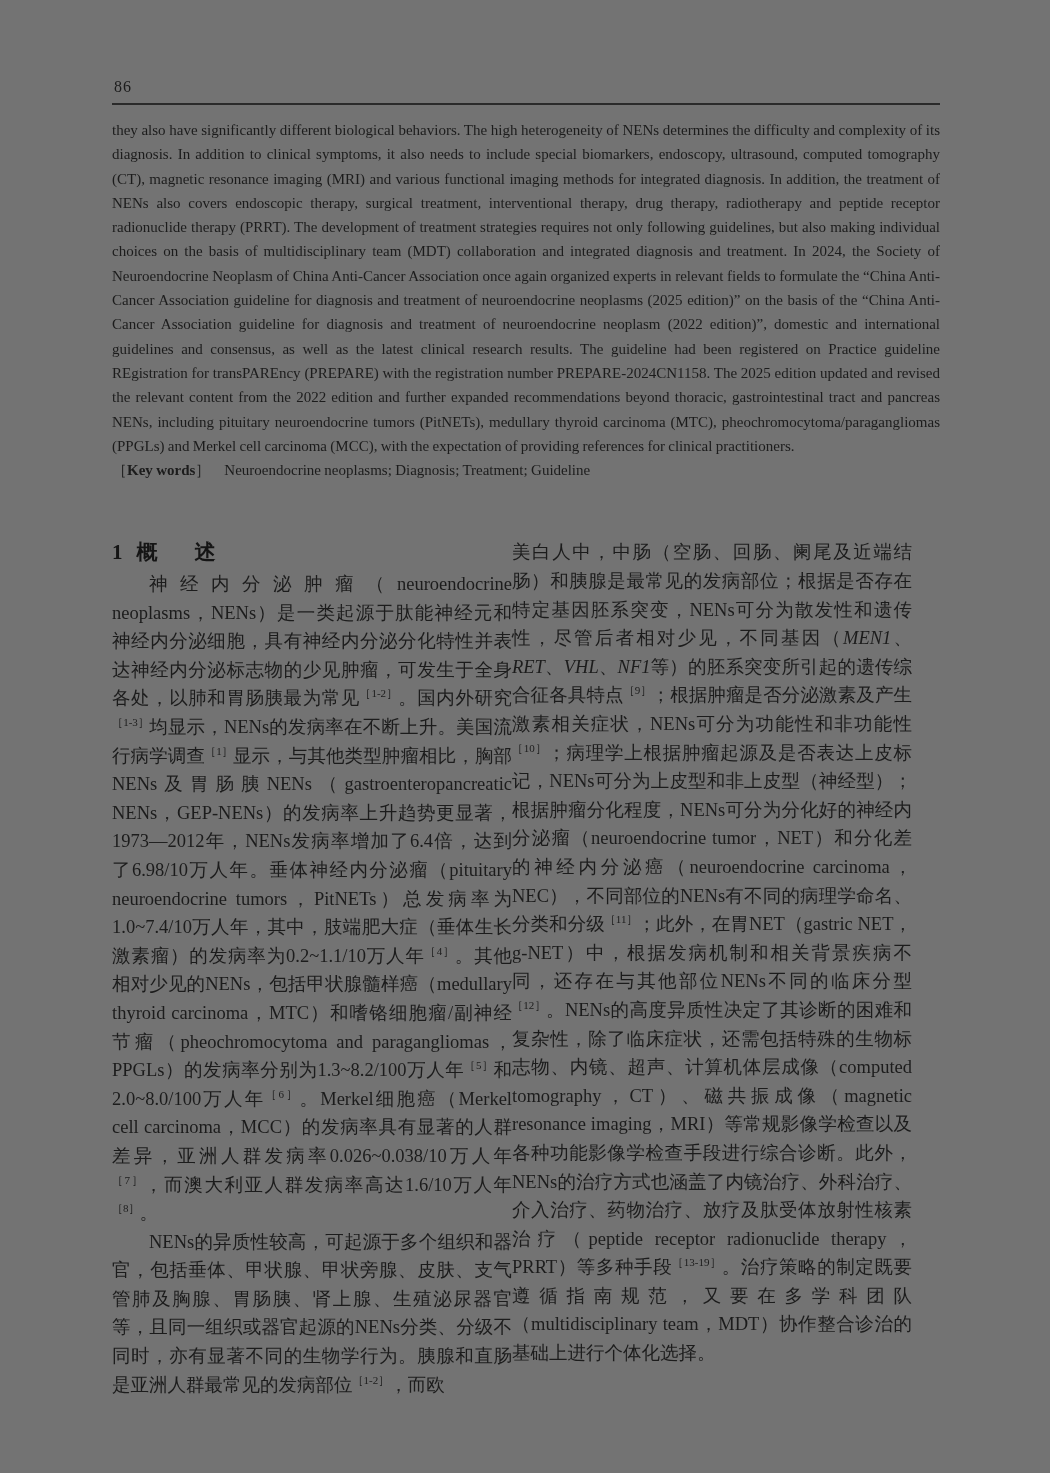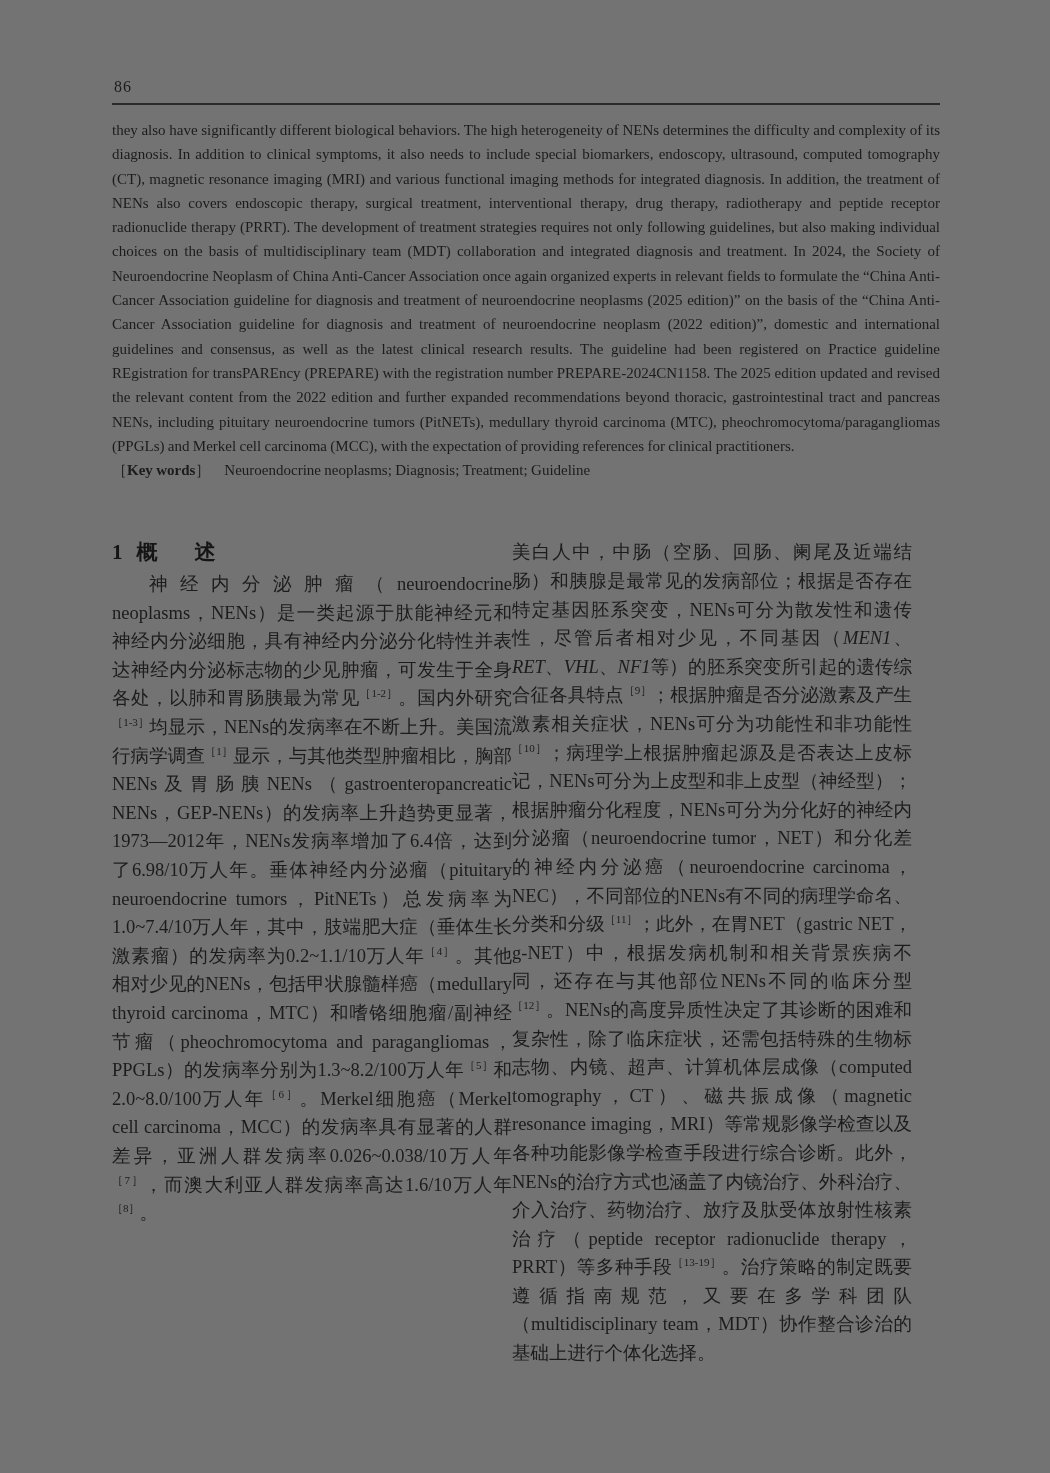--- a/index.html
+++ b/index.html
@@ -82,19 +82,20 @@
       <span>［</span><span class="kw-bold">Key words</span><span>］</span><span class="kw-gap"></span><span>Neuroendocrine neoplasms; Diagnosis; Treatment; Guideline</span>
     </p>
   </section>
 
   <div class="columns">
     <div class="col">
       <h2 class="section">
         <span class="num">1</span><span class="ttl">概　述</span>
       </h2>
       <p class="body indent"><span>神经内分泌肿瘤（neuroendocrine neoplasms，NENs）是一类起源于肽能神经元和神经内分泌细胞，具有神经内分泌分化特性并表达神经内分泌标志物的少见肿瘤，可发生于全身各处，以肺和胃肠胰最为常见</span><sup>［1-2］</sup><span>。国内外研究</span><sup>［1-3］</sup><span>均显示，NENs的发病率在不断上升。美国流行病学调查</span><sup>［1］</sup><span>显示，与其他类型肿瘤相比，胸部NENs及胃肠胰NENs（gastroenteropancreatic NENs，GEP-NENs）的发病率上升趋势更显著，1973—2012年，NENs发病率增加了6.4倍，达到了6.98/10万人年。垂体神经内分泌瘤（pituitary neuroendocrine tumors，PitNETs）总发病率为1.0~7.4/10万人年，其中，肢端肥大症（垂体生长激素瘤）的发病率为0.2~1.1/10万人年</span><sup>［4］</sup><span>。其他相对少见的NENs，包括甲状腺髓样癌（medullary thyroid carcinoma，MTC）和嗜铬细胞瘤/副神经节瘤（pheochromocytoma and paragangliomas，PPGLs）的发病率分别为1.3~8.2/100万人年</span><sup>［5］</sup><span>和2.0~8.0/100万人年</span><sup>［6］</sup><span>。Merkel细胞癌（Merkel cell carcinoma，MCC）的发病率具有显著的人群差异，亚洲人群发病率0.026~0.038/10万人年</span><sup>［7］</sup><span>，而澳大利亚人群发病率高达1.6/10万人年</span><sup>［8］</sup><span>。</span></p>
+      <p class="body indent"><span>NENs的异质性较高，可起源于多个组织和器官，包括垂体、甲状腺、甲状旁腺、皮肤、支气管肺及胸腺、胃肠胰、肾上腺、生殖泌尿器官等，且同一组织或器官起源的NENs分类、分级不同时，亦有显著不同的生物学行为。胰腺和直肠是亚洲人群最常见的发病部位</span><sup>［1-2］</sup><span>，而欧</span></p>
     </div>
     <div class="col">
       <p class="body"><span>美白人中，中肠（空肠、回肠、阑尾及近端结肠）和胰腺是最常见的发病部位；根据是否存在特定基因胚系突变，NENs可分为散发性和遗传性，尽管后者相对少见，不同基因（</span><i>MEN1</i><span>、</span><i>RET</i><span>、</span><i>VHL</i><span>、</span><i>NF1</i><span>等）的胚系突变所引起的遗传综合征各具特点</span><sup>［9］</sup><span>；根据肿瘤是否分泌激素及产生激素相关症状，NENs可分为功能性和非功能性</span><sup>［10］</sup><span>；病理学上根据肿瘤起源及是否表达上皮标记，NENs可分为上皮型和非上皮型（神经型）；根据肿瘤分化程度，NENs可分为分化好的神经内分泌瘤（neuroendocrine tumor，NET）和分化差的神经内分泌癌（neuroendocrine carcinoma，NEC），不同部位的NENs有不同的病理学命名、分类和分级</span><sup>［11］</sup><span>；此外，在胃NET（gastric NET，g-NET）中，根据发病机制和相关背景疾病不同，还存在与其他部位NENs不同的临床分型</span><sup>［12］</sup><span>。NENs的高度异质性决定了其诊断的困难和复杂性，除了临床症状，还需包括特殊的生物标志物、内镜、超声、计算机体层成像（computed tomography，CT）、磁共振成像（magnetic resonance imaging，MRI）等常规影像学检查以及各种功能影像学检查手段进行综合诊断。此外，NENs的治疗方式也涵盖了内镜治疗、外科治疗、介入治疗、药物治疗、放疗及肽受体放射性核素治疗（peptide receptor radionuclide therapy，PRRT）等多种手段</span><sup>［13-19］</sup><span>。治疗策略的制定既要遵循指南规范，又要在多学科团队（multidisciplinary team，MDT）协作整合诊治的基础上进行个体化选择。</span></p>
     </div>
   </div>
 
 </div>
 
 </body></html>

